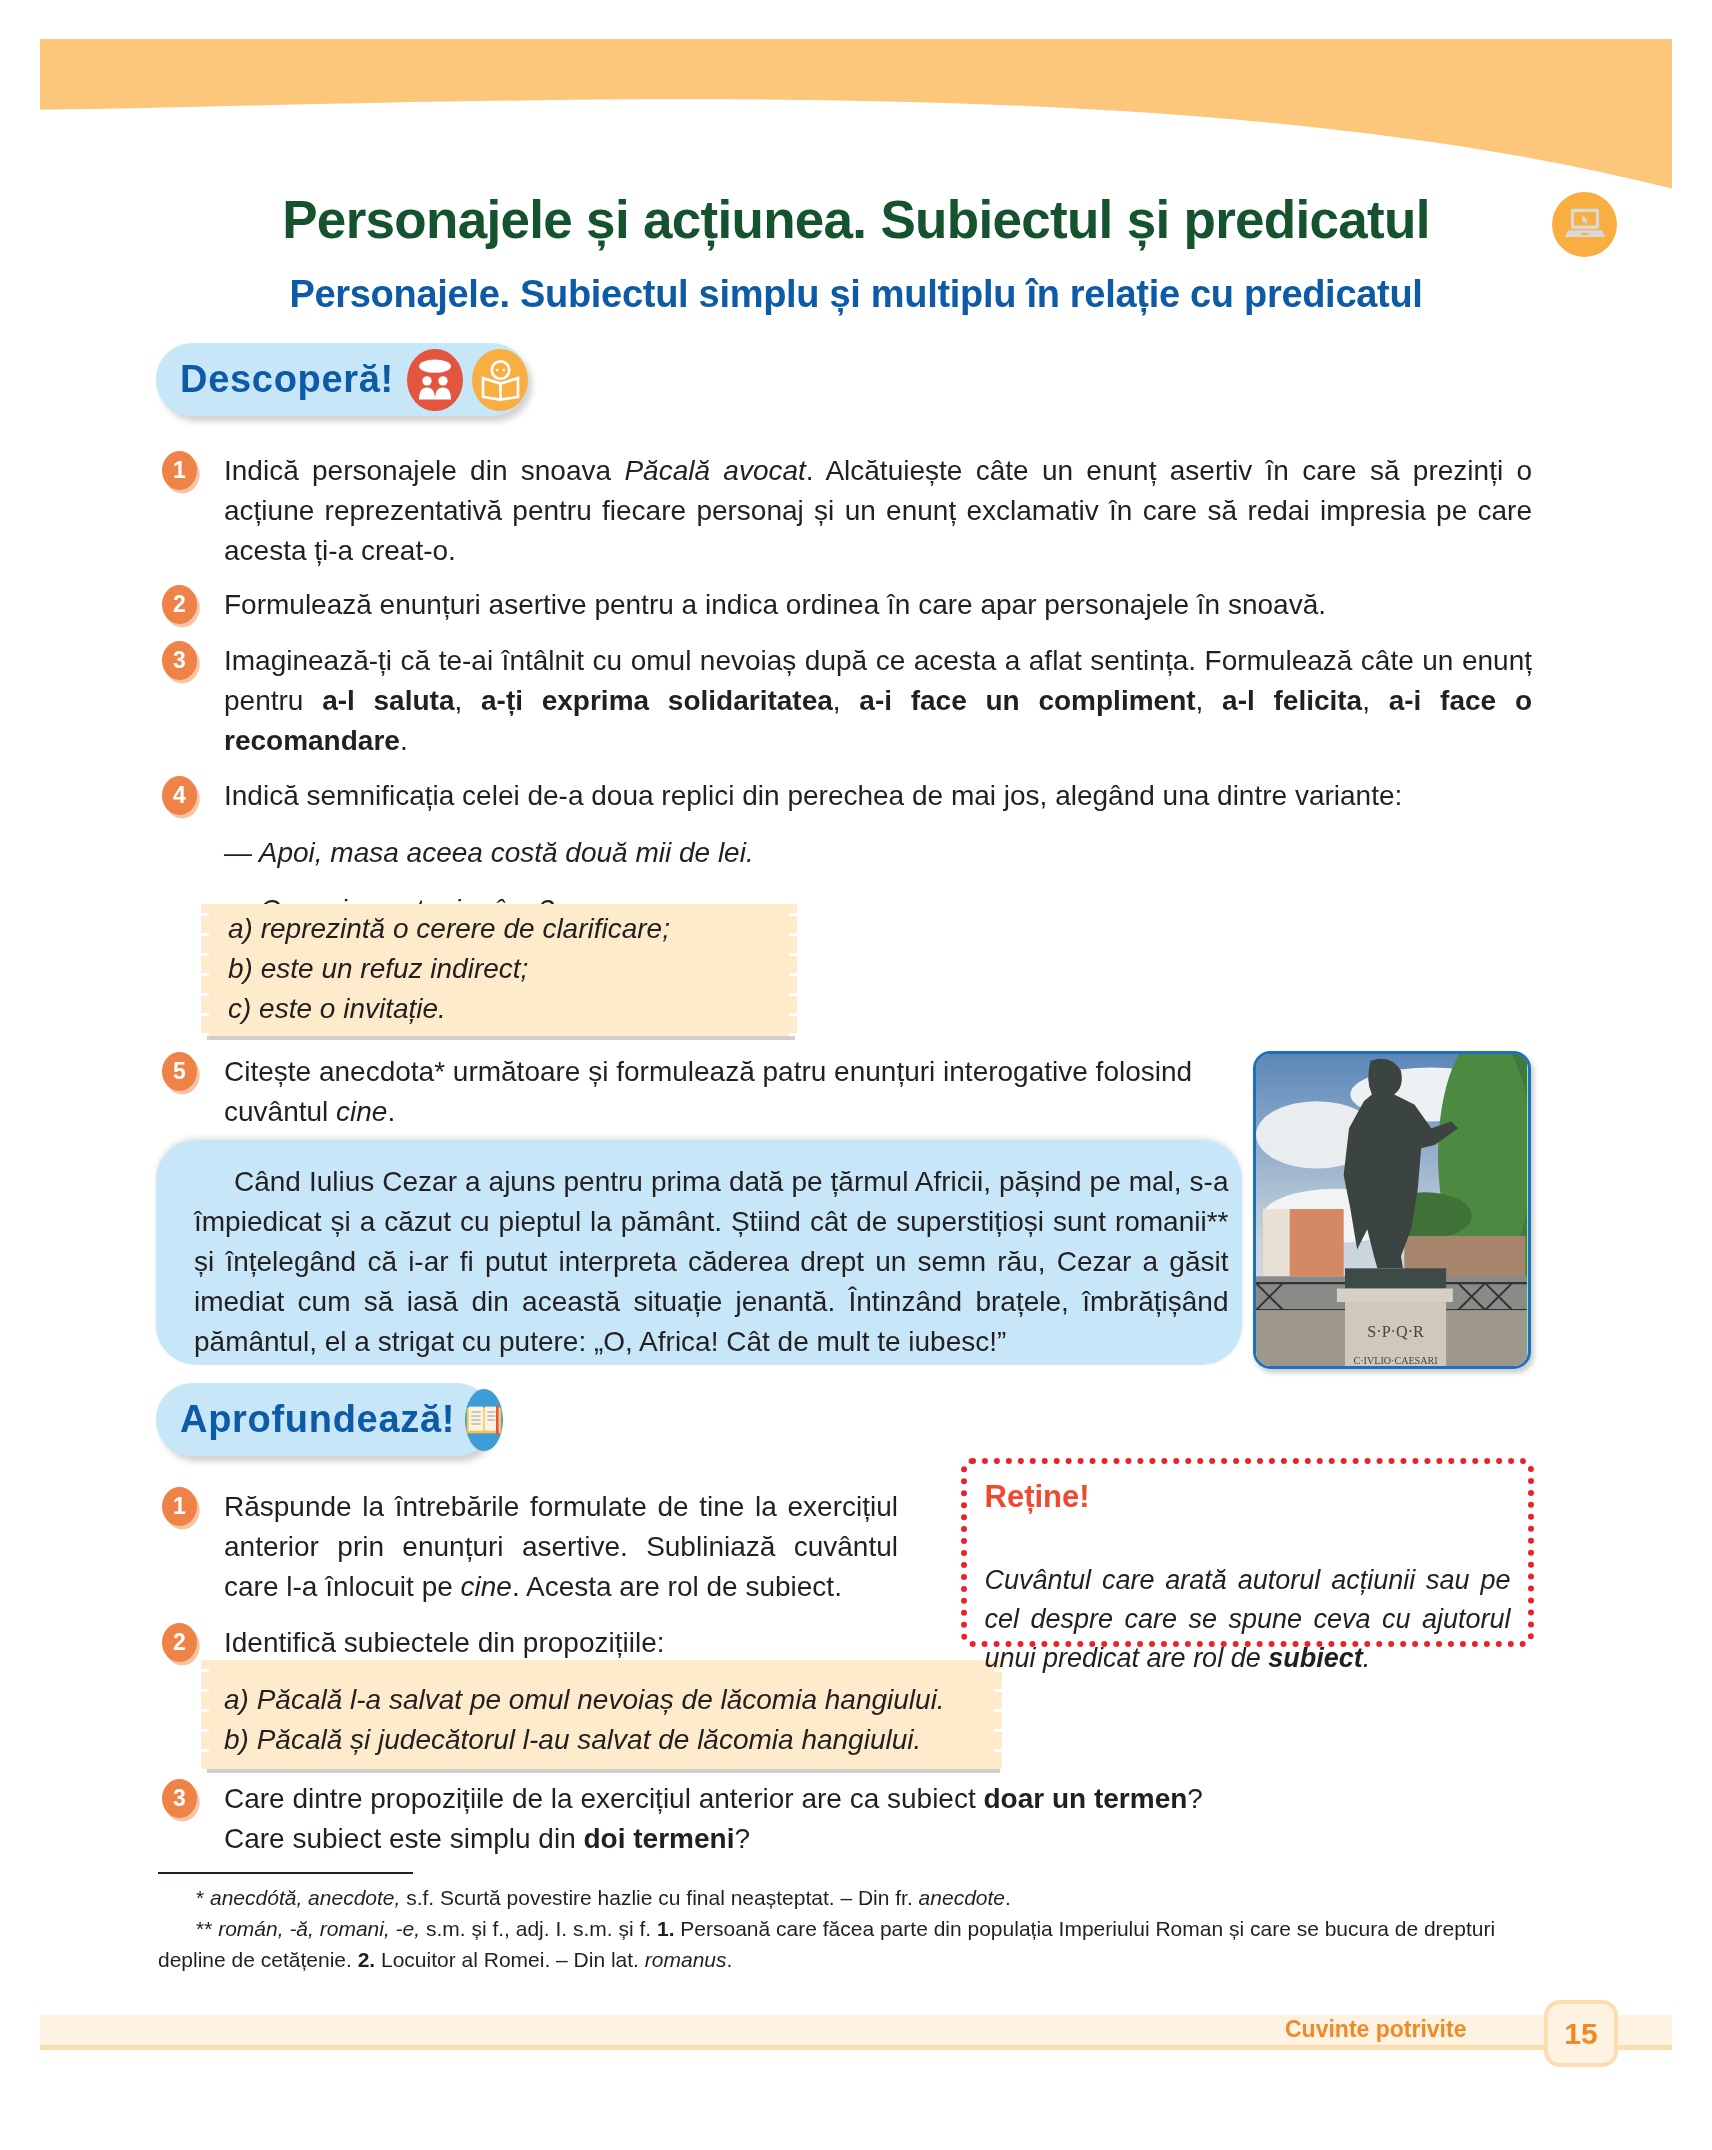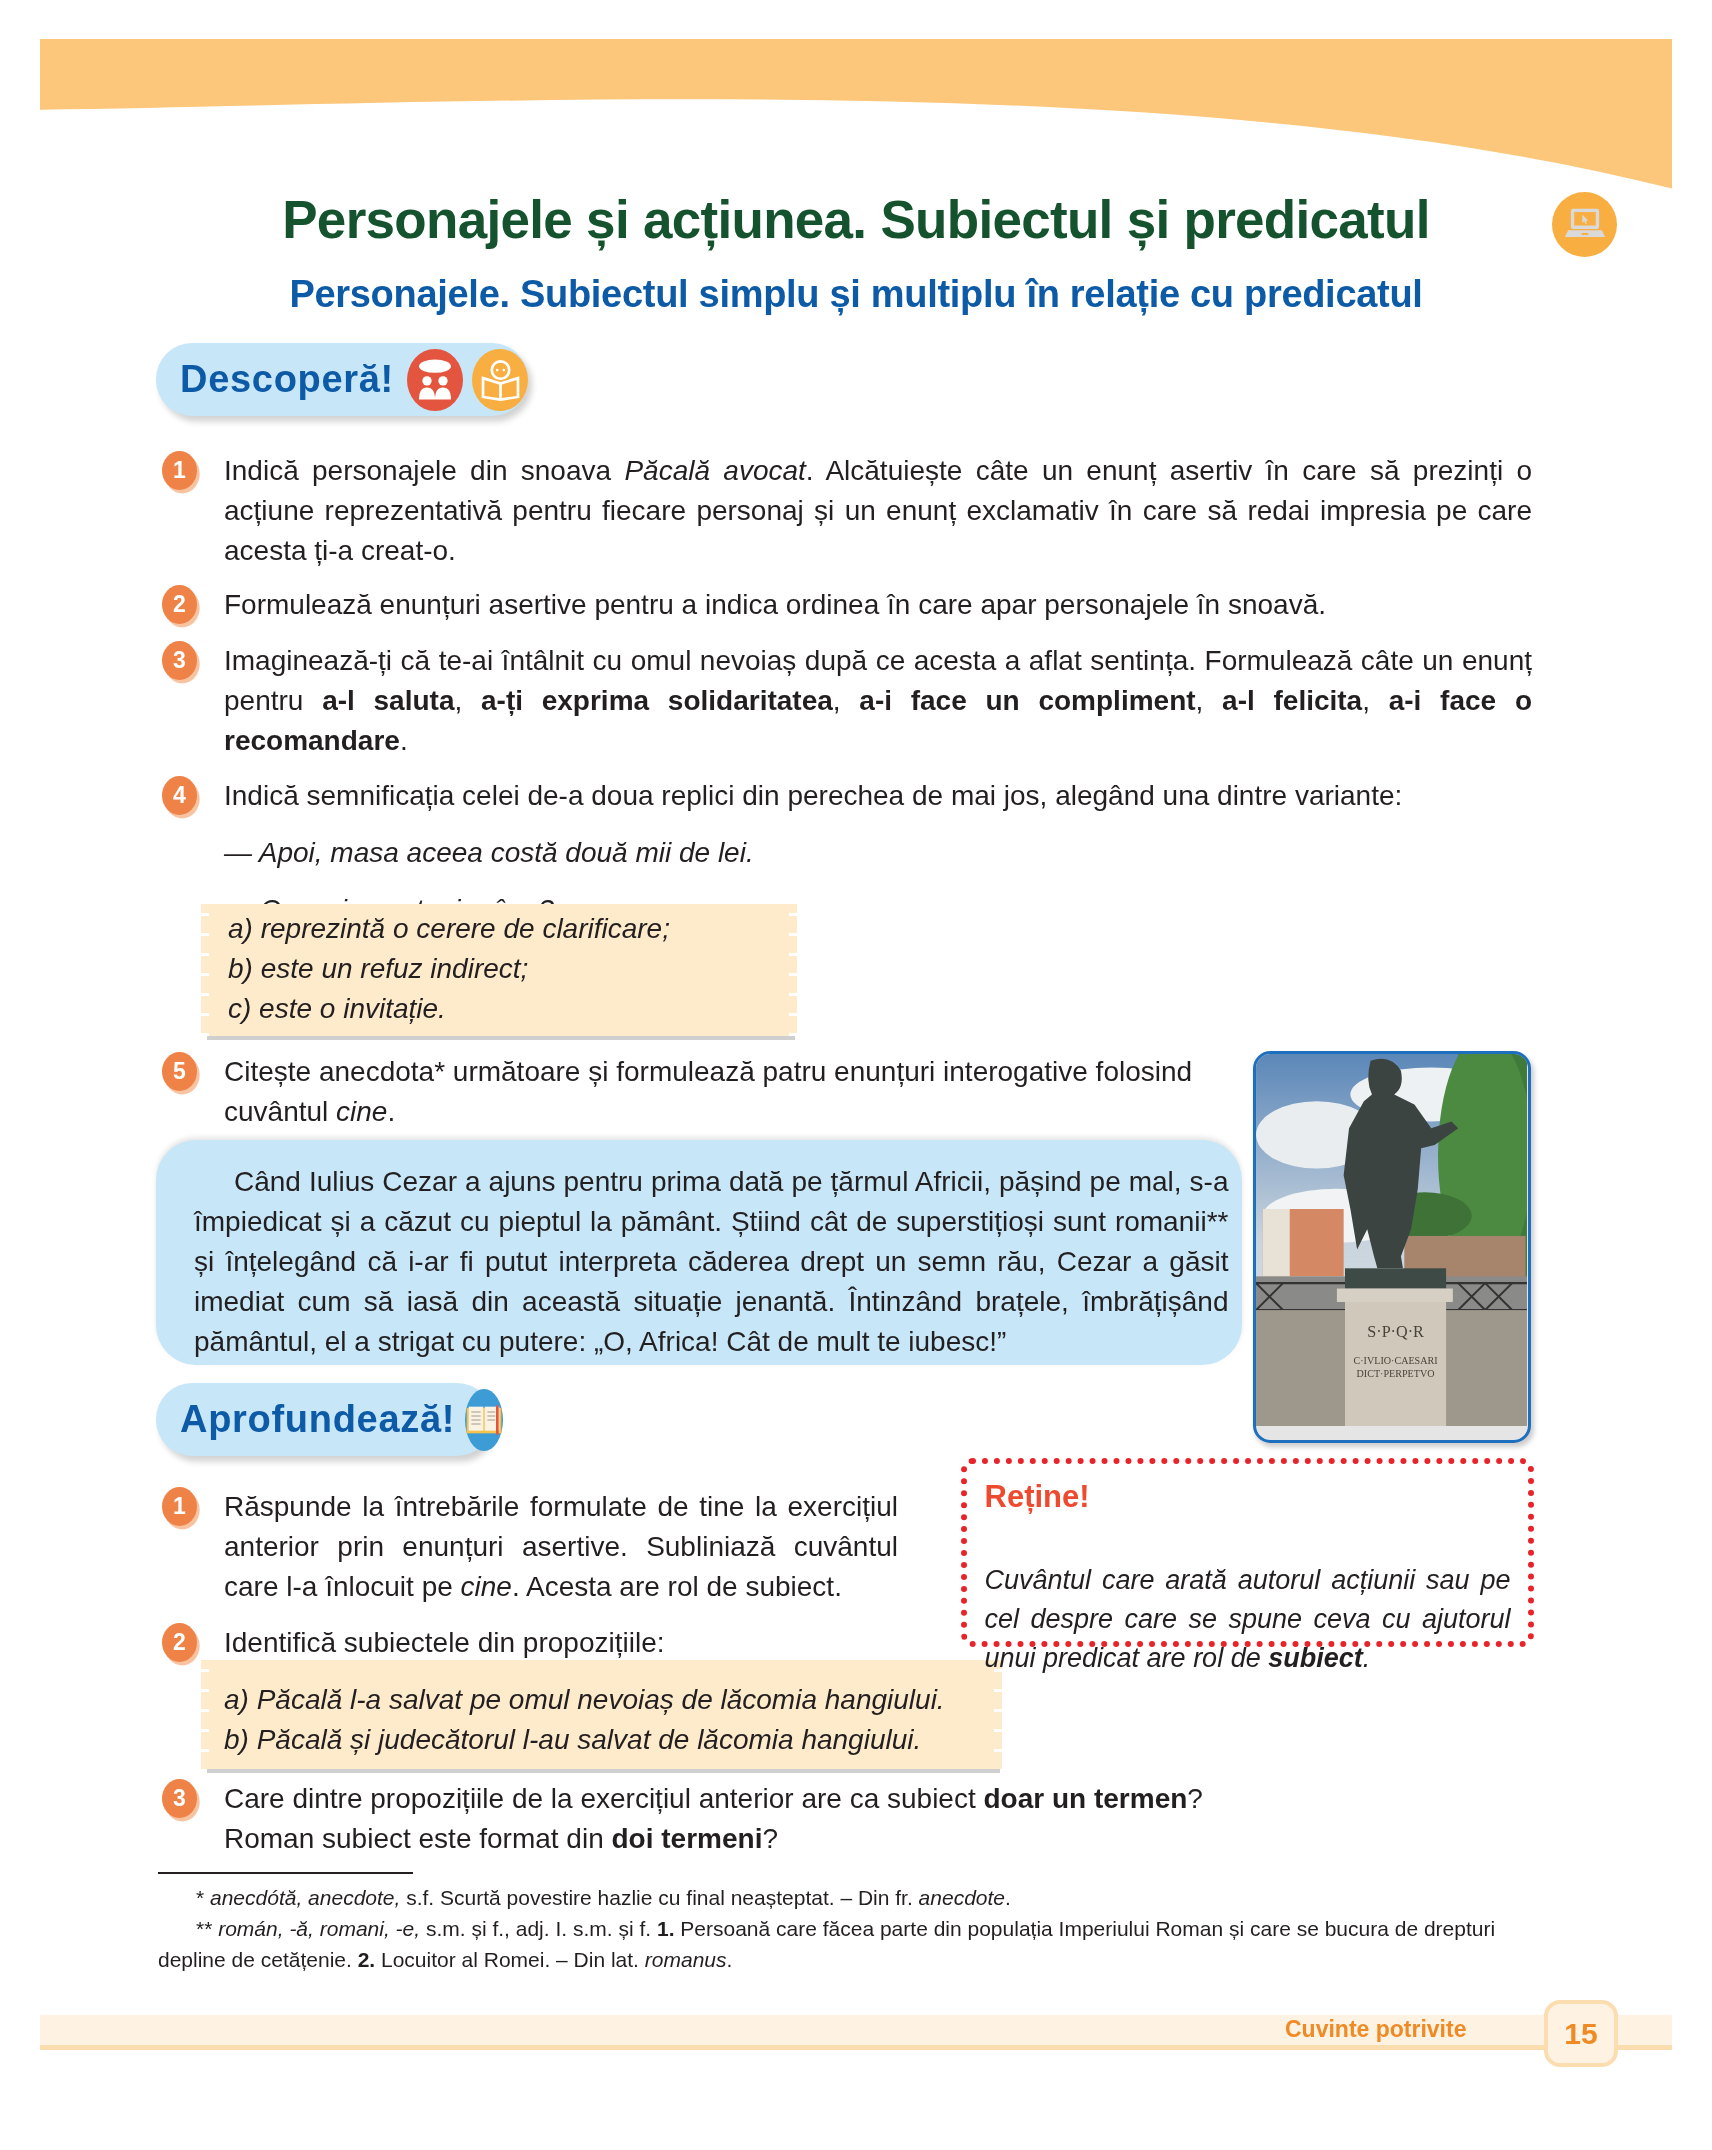--- a/index.html
+++ b/index.html
@@ -36,22 +36,22 @@
   .paper-note::before, .paper-note::after { content: ""; position: absolute; top: 0; bottom: 0; width: 8px;
     background: repeating-linear-gradient(180deg, #fdebcc 0 9.4px, #ffffff 9.4px 12px, #fdebcc 12px 20px); }
   .paper-note::before { left: -4px; }
   .paper-note::after { right: -4px; }
 
   .anecdote-box { position: absolute; left: 156px; top: 1140px; width: 1086px; height: 225px; background: #c7e6f7;
     border-radius: 40px 40px 40px 40px; box-shadow: 0 -2.7px 5.4px rgba(0,0,0,0.1); padding: 21.6px 13.5px 0 38px;
     font-size: 28px; line-height: 40px; text-align: justify; text-align-last: left; }
   .anecdote-box .indent { display: inline-block; width: 40px; }
 
-  .photo-frame { position: absolute; left: 1253px; top: 1051px; width: 278px; height: 392px; border: 3.4px solid #1f6fbf;
-    border-radius: 17.5px; overflow: hidden; background: #e5e5e5; box-shadow: 2.7px 4px 5.4px rgba(0,0,0,0.2); }
+  .photo-frame { position: absolute; left: 1253px; top: 1051px; width: 278px; height: 318px; border: 3.4px solid #1f6fbf;
+    border-radius: 17.5px; overflow: hidden; background: #86efac; box-shadow: 2.7px 4px 5.4px rgba(0,0,0,0.2); }
 
   .retine-box { position: absolute; left: 961px; top: 1458px; width: 573px; height: 189px;
     border: 6px dotted #e8232a; border-radius: 12px; padding: 13.5px 17.5px; }
   .retine-title { font-size: 31px; font-weight: bold; color: #ed4a2f; line-height: 38px; }
   .retine-text { font-style: italic; font-size: 27px; line-height: 39px; text-align: justify; text-align-last: left; margin-top: 45px; }
 
   .footnote-rule { position: absolute; left: 158px; top: 1872px; width: 255px; height: 2px; background: #231f20; }
   .footnotes { position: absolute; left: 158px; top: 1882px; width: 1376px; font-size: 21px; line-height: 31px; }
   .footnotes .fn { text-indent: 38px; }
 
@@ -215,21 +215,21 @@
 <div class="paper-note" style="left:205px; top:1660px; width:793px; height:109px; padding:20px 0 0 19px;">
   <p>a)  Păcală l-a salvat pe omul nevoiaș de lăcomia hangiului.</p>
   <p>b)  Păcală și judecătorul l-au salvat de lăcomia hangiului.</p>
 </div>
 
 <div class="ex-num" style="left:162px; top:1779px;">
     <span>3</span>
   </div>
 <div class="ex-text" style="left:224px; top:1779px; width:1146px;">
   <p><span>Care dintre propozițiile de la exercițiul anterior are ca subiect </span><span class="b">doar un termen</span><span>?</span></p>
-  <p><span>Roman subiect este format din </span><span class="b">doi termeni</span><span>?</span></p>
+  <p><span>Care subiect este simplu din </span><span class="b">doi termeni</span><span>?</span></p>
 </div>
 
 <div class="retine-box">
   <p class="retine-title">Reține!</p>
   <p class="retine-text"><span>Cuvântul care arată autorul acțiunii sau pe cel despre care se spune ceva cu ajutorul unui predicat are rol de </span><b>subiect</b><span>.</span></p>
 </div>
 
 <div class="footnote-rule"></div>
 <div class="footnotes">
   <p class="fn"><span>* </span><i>anecdótă, anecdote,</i><span> s.f. Scurtă povestire hazlie cu final neașteptat. – Din fr. </span><i>anecdote</i><span>.</span></p>

